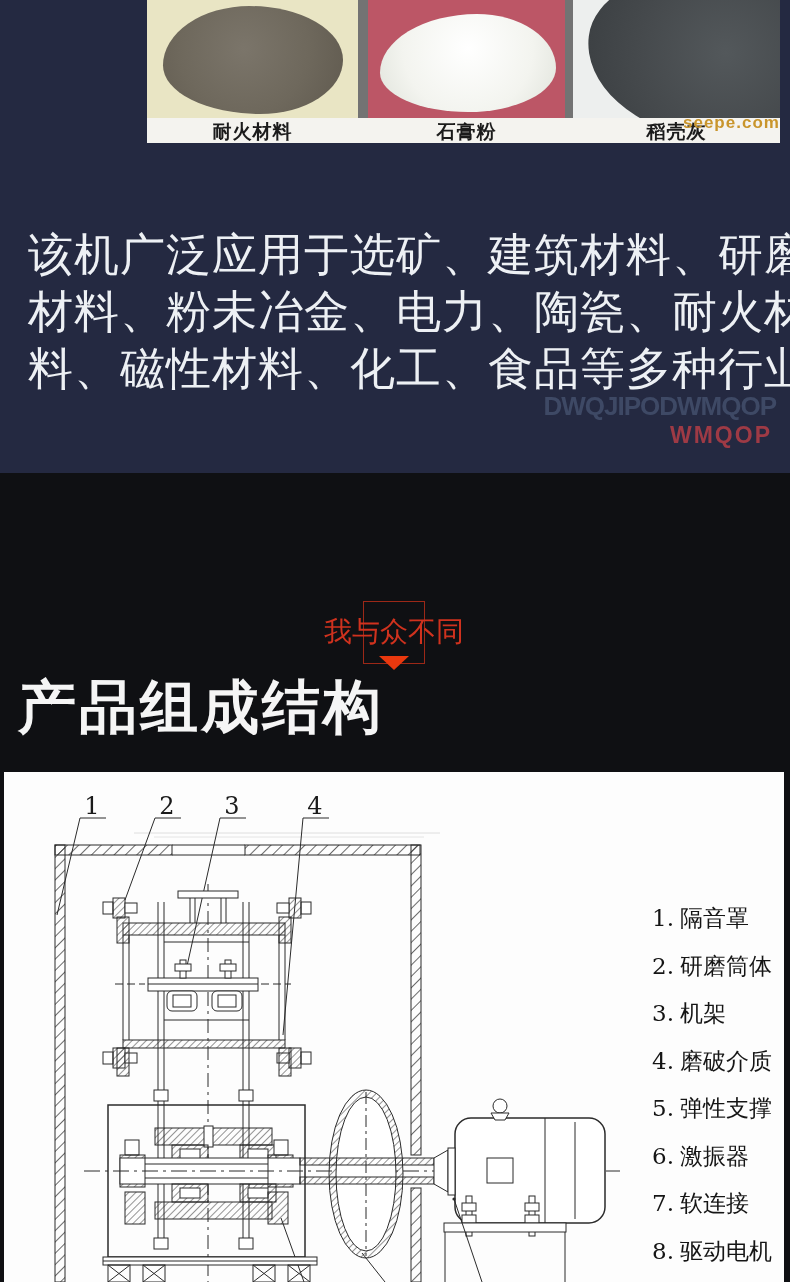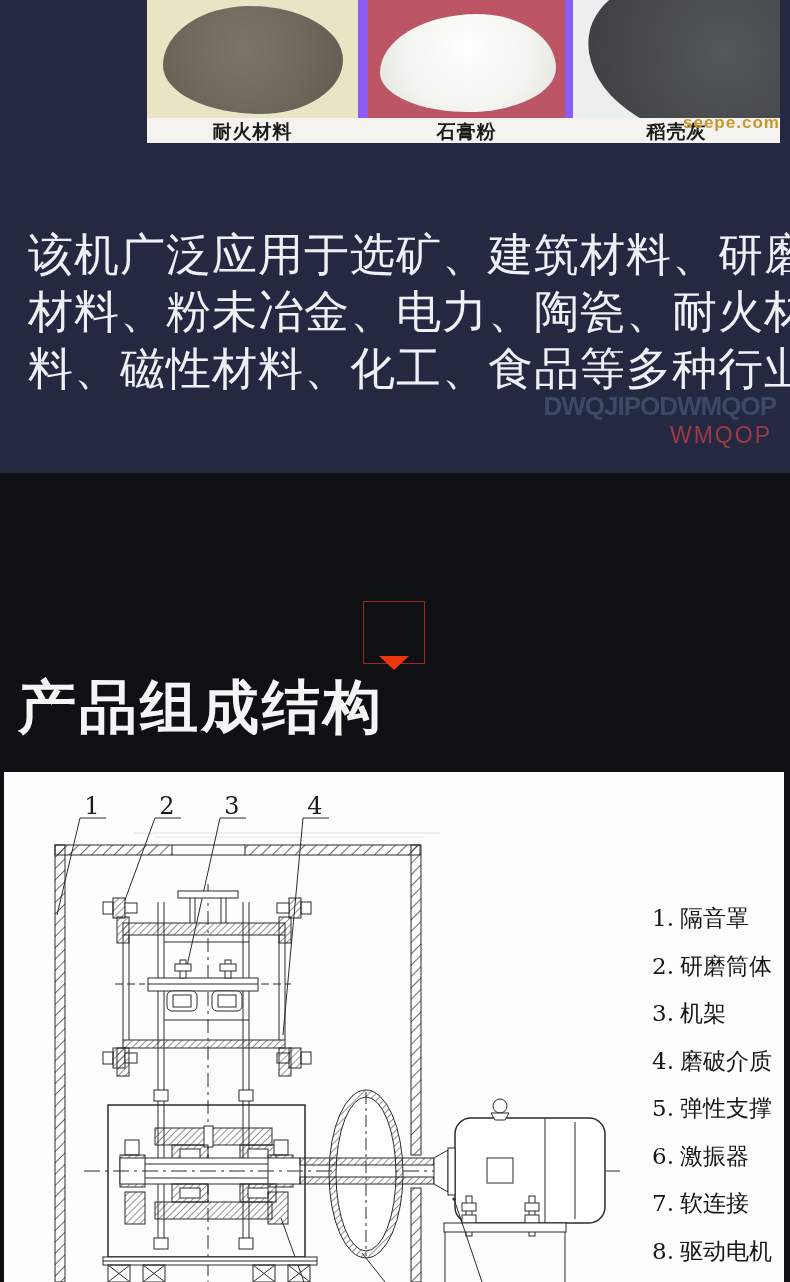--- a/index.html
+++ b/index.html
@@ -4,42 +4,42 @@
 <style>
   * { margin:0; padding:0; box-sizing:border-box; }
   html,body { width:790px; height:1282px; }
   body {
     position:relative; overflow:hidden;
     background:#0f1013;
     font-family:"Liberation Sans", sans-serif;
   }
   
   .hero { position:absolute; left:0; top:0; width:790px; height:473px; background:#242941; }
-  .photo-strip { position:absolute; left:147px; top:0; width:633px; height:143px; background:#8b5cf6;border-radius:21px; }
+  .photo-strip { position:absolute; left:147px; top:0; width:633px; height:143px; background:#737373;border-radius:21px; }
   .photo { position:absolute; top:0; height:118px; overflow:hidden; }
   .photo-1 { left:0; width:211px; background:#e9e5c4; }
   .photo-2 { left:221px; width:197px; background:#bc5666; }
   .photo-3 { left:426px; width:207px; background:#edefee; }
   .pile { position:absolute; }
   .pile-1 { left:16px; top:6px; width:180px; height:108px; border-radius:48% 52% 46% 54%/55% 50% 50% 45%;
     background:radial-gradient(circle at 45% 40%, #7b756a 0%, #6e685c 55%, #5f594e 100%); }
   .pile-2 { left:12px; top:14px; width:176px; height:98px; border-radius:55% 45% 50% 50%/60% 55% 45% 40%;
     background:radial-gradient(circle at 50% 35%, #ffffff 0%, #f3f4ef 60%, #dfe2da 100%); }
   .pile-3 { left:14px; top:-22px; width:230px; height:160px; transform:rotate(7deg); border-radius:45% 30% 35% 55%;
     background:radial-gradient(circle at 60% 45%, #53585b 0%, #45494c 55%, #393d40 100%); }
   .label-strip { position:absolute; left:0; top:118px; width:633px; height:25px; background:#f4f3ef; }
   .photo-label { position:absolute; top:1px; font-size:19px; font-weight:bold; color:#1b1b1b; letter-spacing:1px; }
   .label-1 { left:0; width:211px; text-align:center; }
   .label-2 { left:221px; width:197px; text-align:center; }
   .label-3 { left:426px; width:207px; text-align:center; }
   .seepe { position:absolute; left:536px; top:-5px; font-size:17px; font-weight:bold; color:#c9952c; letter-spacing:1px; }
   .intro { position:absolute; left:28px; top:226px; width:740px; color:#edf0f4;
     font-size:45px; line-height:57px; font-weight:500; letter-spacing:1px; white-space:nowrap; }
   .wm1 { position:absolute; right:14px; top:391px; font-size:26px; font-weight:bold; color:#3e4965; letter-spacing:-1px;margin-left:23px; }
-  .wm2 { position:absolute; right:18px; top:422px; font-size:23px; color:#9e3a45; letter-spacing:2px; }
+  .wm2 { position:absolute; right:18px; top:422px; font-size:23px; color:#9e3a45; letter-spacing:2px;font-weight:bold; }
   
   .feature { position:absolute; left:0; top:473px; width:790px; height:299px; background:#0f1013; }
   .badge { position:absolute; left:363px; top:62px; width:62px; height:66px; background:#f2350e;
     color:#ffffff; font-size:46px; font-weight:bold; text-align:center; line-height:64px; }
   .tag-box { position:absolute; left:363px; top:128px; width:62px; height:63px; border:1px solid #9c2817; }
   .tag-text { position:absolute; left:394px; top:140px; transform:translateX(-50%);
     font-size:28px; font-weight:500; color:#d0321e; white-space:nowrap; }
   .tri { position:absolute; left:379px; top:183px; width:0; height:0;
     border-left:15px solid transparent; border-right:15px solid transparent; border-top:14px solid #ea380e; }
   .section-title { position:absolute; left:18px; top:196px; font-size:58px; font-weight:700;
@@ -77,20 +77,21 @@
     <div>该机广泛应用于选矿、建筑材料、研磨</div>
     <div>材料、粉未冶金、电力、陶瓷、耐火材</div>
     <div>料、磁性材料、化工、食品等多种行业</div>
   </div>
   <div class="wm1">DWQJIPODWMQOP</div>
   <div class="wm2">WMQOP</div>
 </div>
 
 <div class="feature">
   <div class="tag-box"></div>
+  <div class="tag-text">我与众不同</div>
   <div class="tri"></div>
   <div class="section-title">产品组成结构</div>
 </div>
 
 <div class="panel">
   <svg width="780" height="510" viewBox="0 0 780 510">
     <defs>
       <pattern id="h1" width="5" height="5" patternUnits="userSpaceOnUse" patternTransform="rotate(45)">
         <line x1="0" y1="0" x2="0" y2="5" stroke="#2b2b2b" stroke-width="1"></line>
       </pattern>

